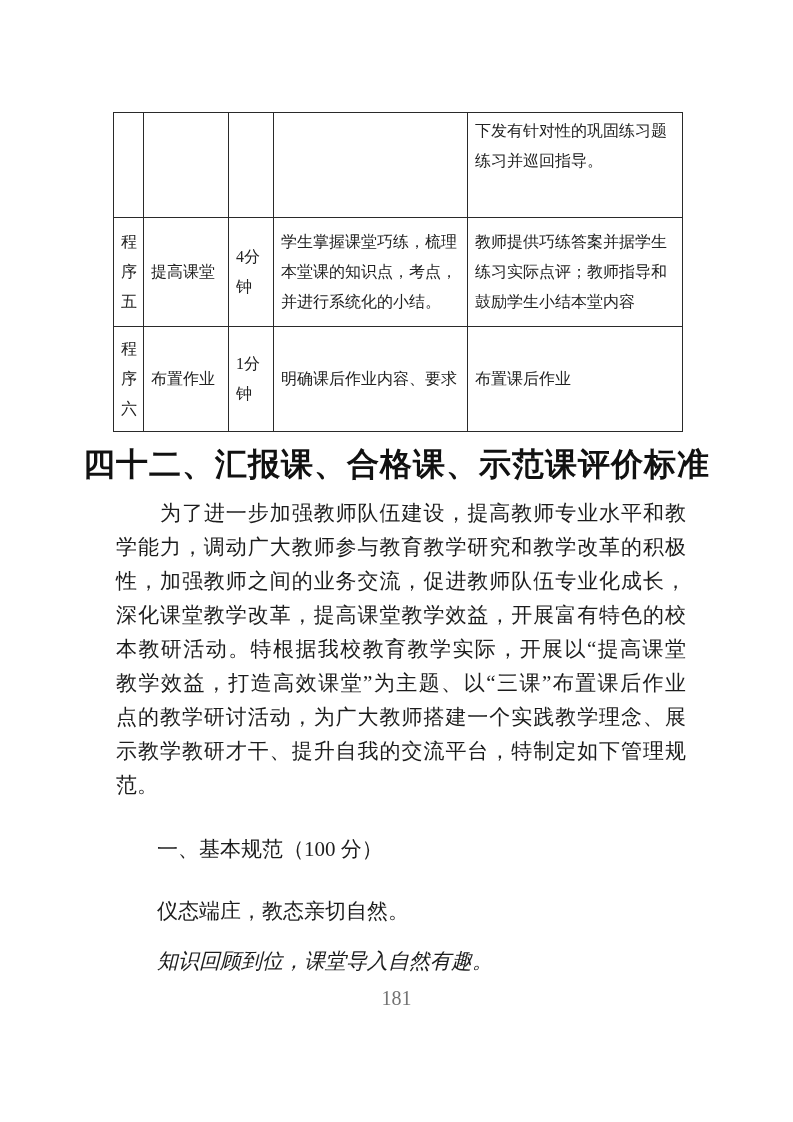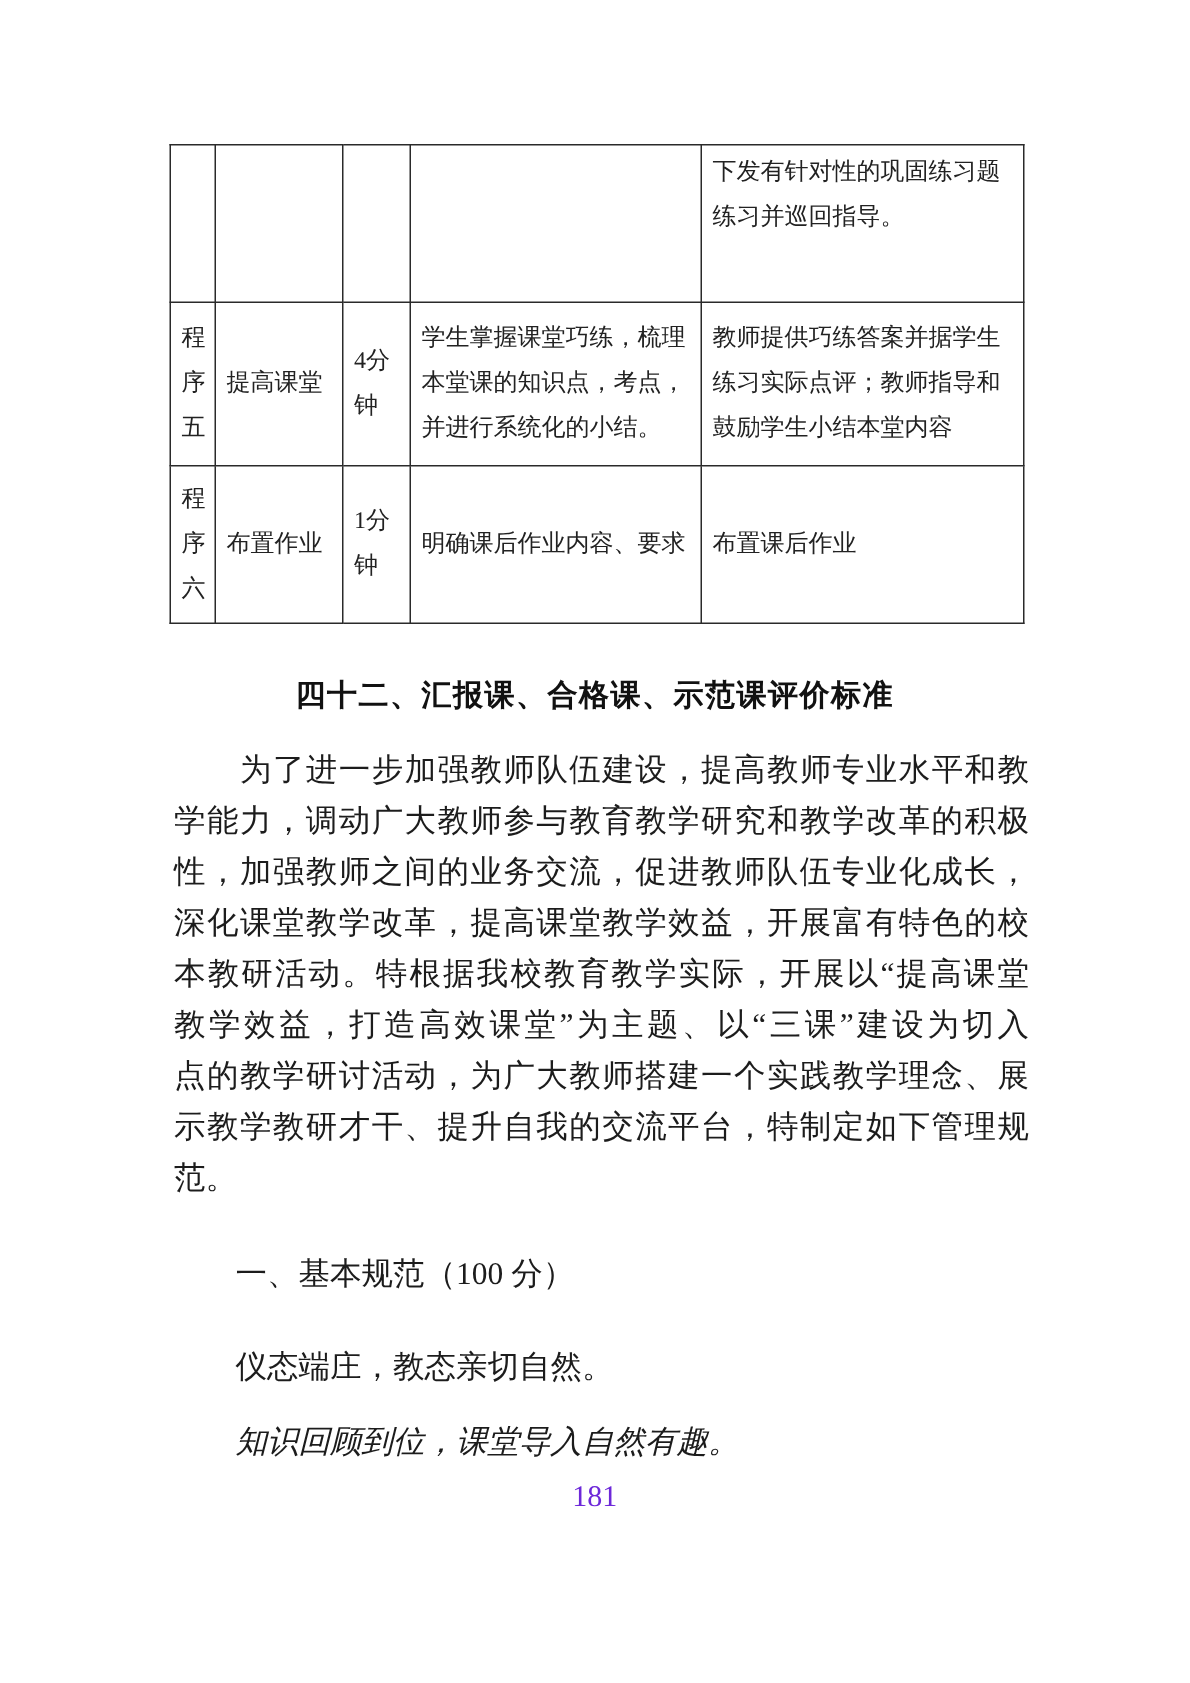--- a/index.html
+++ b/index.html
@@ -12,21 +12,21 @@
     width: 793px;
     height: 1122px;
     background: #ffffff;
     color: #1c1c1c;
     font-family: "Liberation Serif", serif;
     overflow: hidden;
   }
   
   table.proc {
     position: absolute;
-    top: 96px;
+    top: 112px;
     left: 113px;
     border-collapse: collapse;
     table-layout: fixed;
     width: 569px;
   }
   table.proc td {
     border: 1px solid #2a2a2a;
     font-size: 16px;
     line-height: 30px;
     padding: 3px 7px;
@@ -43,21 +43,21 @@
   }
   
   .heading {
     position: absolute;
     top: 447px;
     left: 0;
     width: 793px;
     text-align: center;
     font-family: "Liberation Sans", sans-serif;
     font-weight: bold;
-    font-size: 20px;
+    font-size: 32px;
     line-height: 34px;
     letter-spacing: 1px;
     color: #111;
     margin: 0;
   }
   
   .para {
     position: absolute;
     top: 496px;
     left: 116px;
@@ -92,21 +92,21 @@
   .il-3 { top: 944px; font-style: italic; }
   
   .page-number {
     position: absolute;
     top: 984px;
     left: 0;
     width: 793px;
     text-align: center;
     font-size: 20px;
     line-height: 28px;
-    color: #6d28d9;
+    color: #737373;
   }
 </style>
 </head>
 <body>
 
 <div class="page">
 
   <table class="proc">
     <colgroup>
       <col style="width:30px">
@@ -141,21 +141,21 @@
   </table>
 
   <h1 class="heading">四十二、汇报课、合格课、示范课评价标准</h1>
 
   <div class="para">
     <div class="pline jl indent">为了进一步加强教师队伍建设，提高教师专业水平和教</div>
     <div class="pline jl">学能力，调动广大教师参与教育教学研究和教学改革的积极</div>
     <div class="pline jl">性，加强教师之间的业务交流，促进教师队伍专业化成长，</div>
     <div class="pline jl">深化课堂教学改革，提高课堂教学效益，开展富有特色的校</div>
     <div class="pline jl">本教研活动。特根据我校教育教学实际，开展以“提高课堂</div>
-    <div class="pline jl">教学效益，打造高效课堂”为主题、以“三课”建设为切入</div>
+    <div class="pline jl">教学效益，打造高效课堂”为主题、以“三课”布置课后作业</div>
     <div class="pline jl">点的教学研讨活动，为广大教师搭建一个实践教学理念、展</div>
     <div class="pline jl">示教学教研才干、提升自我的交流平台，特制定如下管理规</div>
     <div class="pline">范。</div>
   </div>
 
   <div class="item-line il-1">一、基本规范（100 分）</div>
   <div class="item-line il-2">仪态端庄，教态亲切自然。</div>
   <div class="item-line il-3">知识回顾到位，课堂导入自然有趣。</div>
 
   <div class="page-number">181</div>

